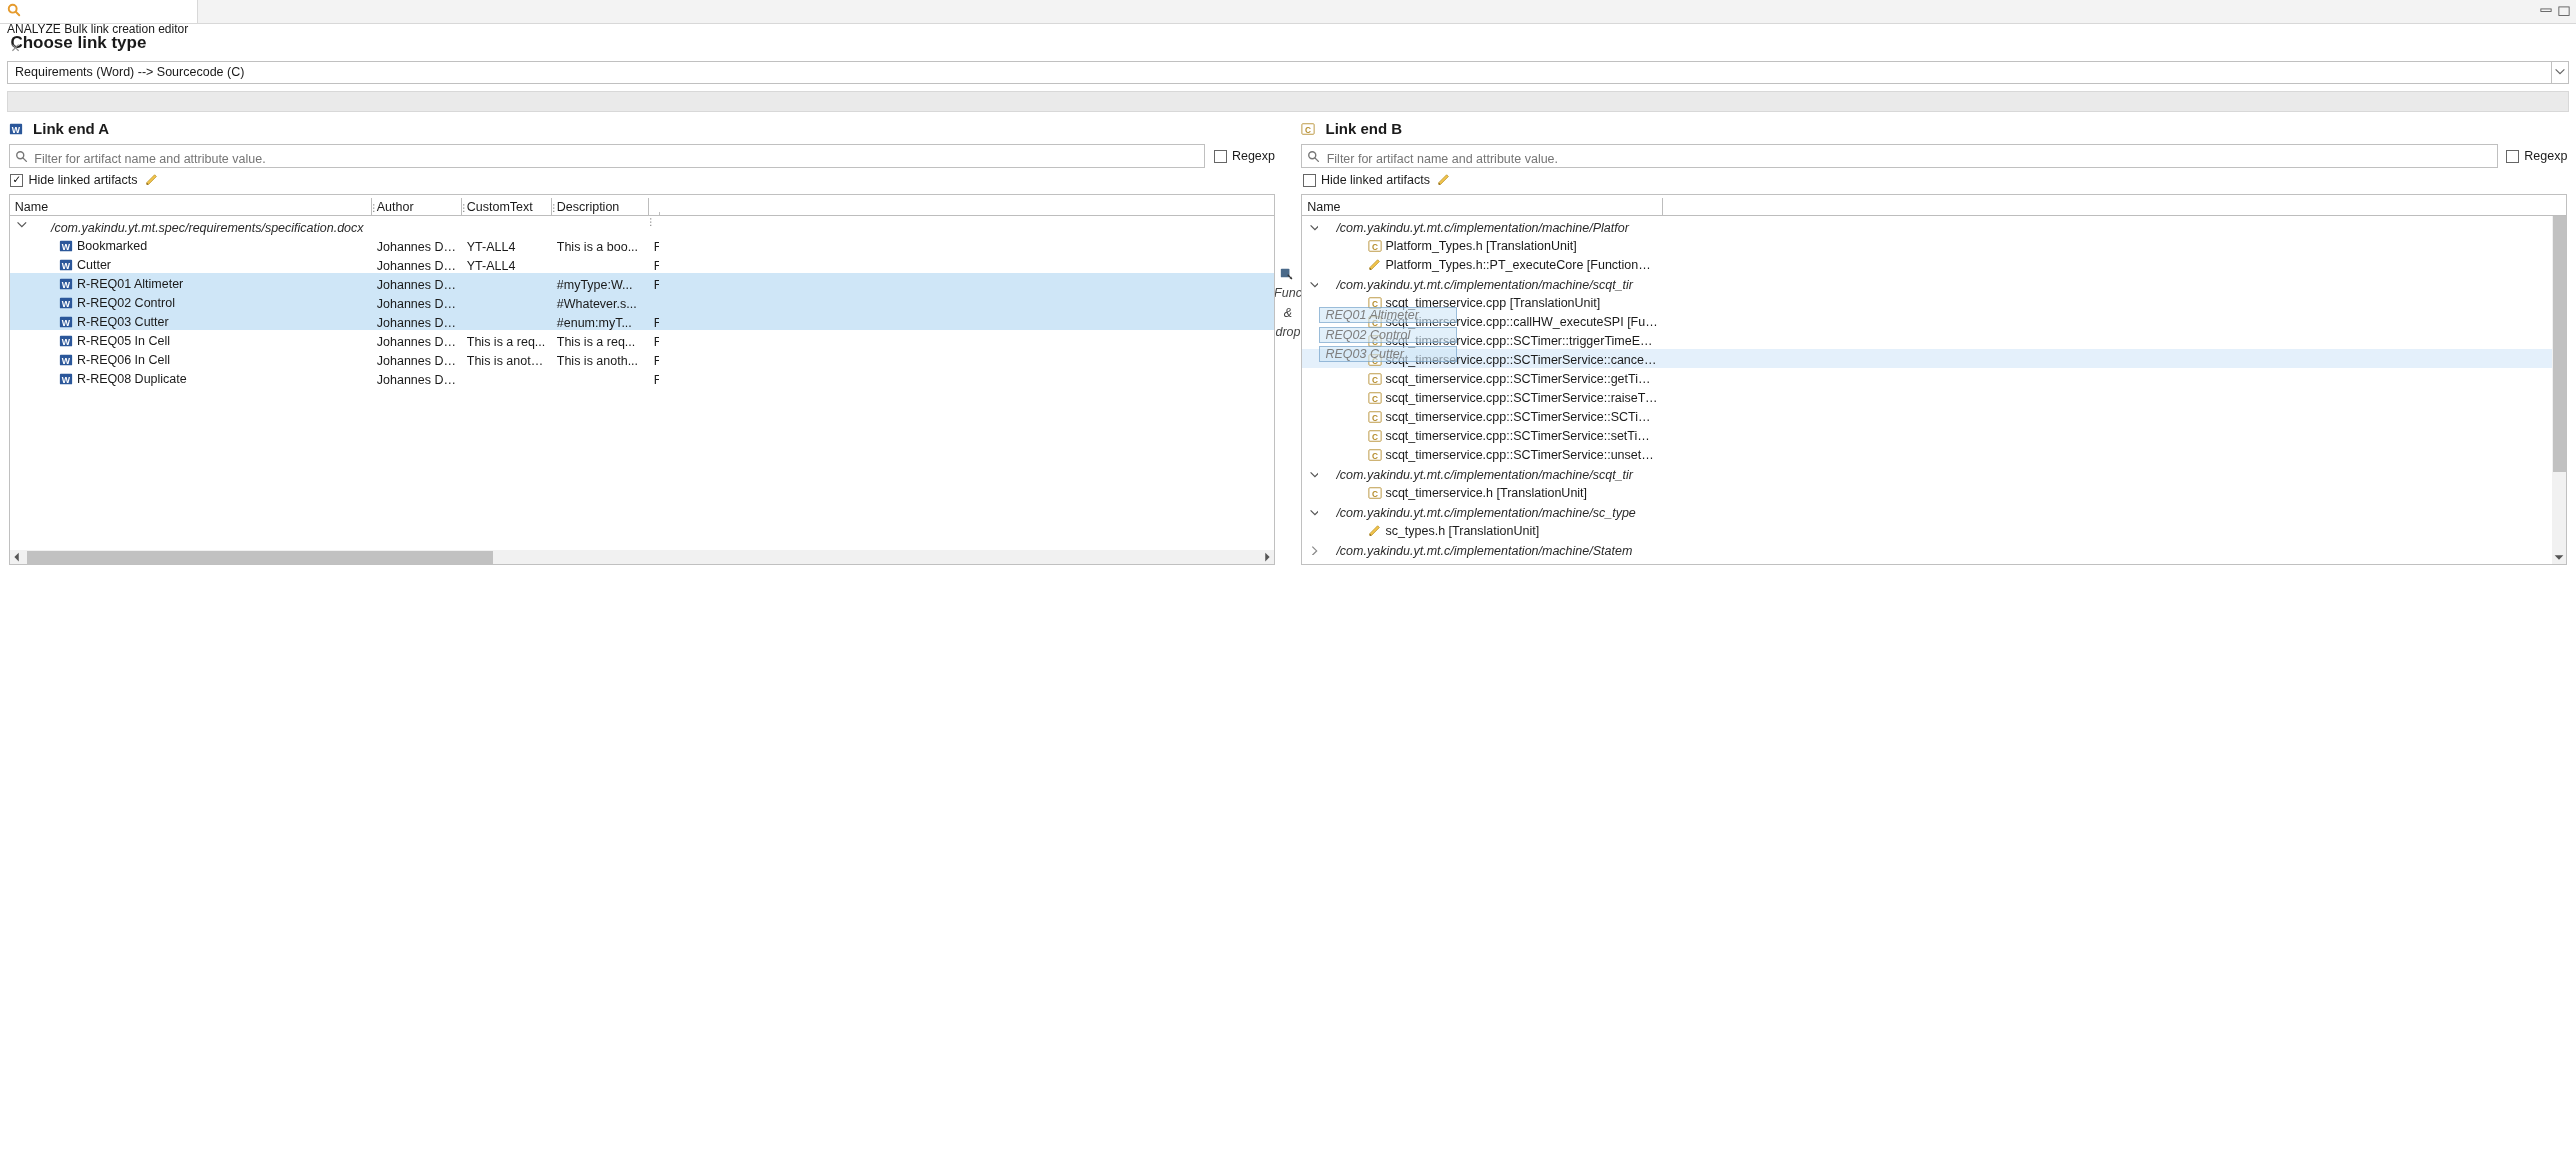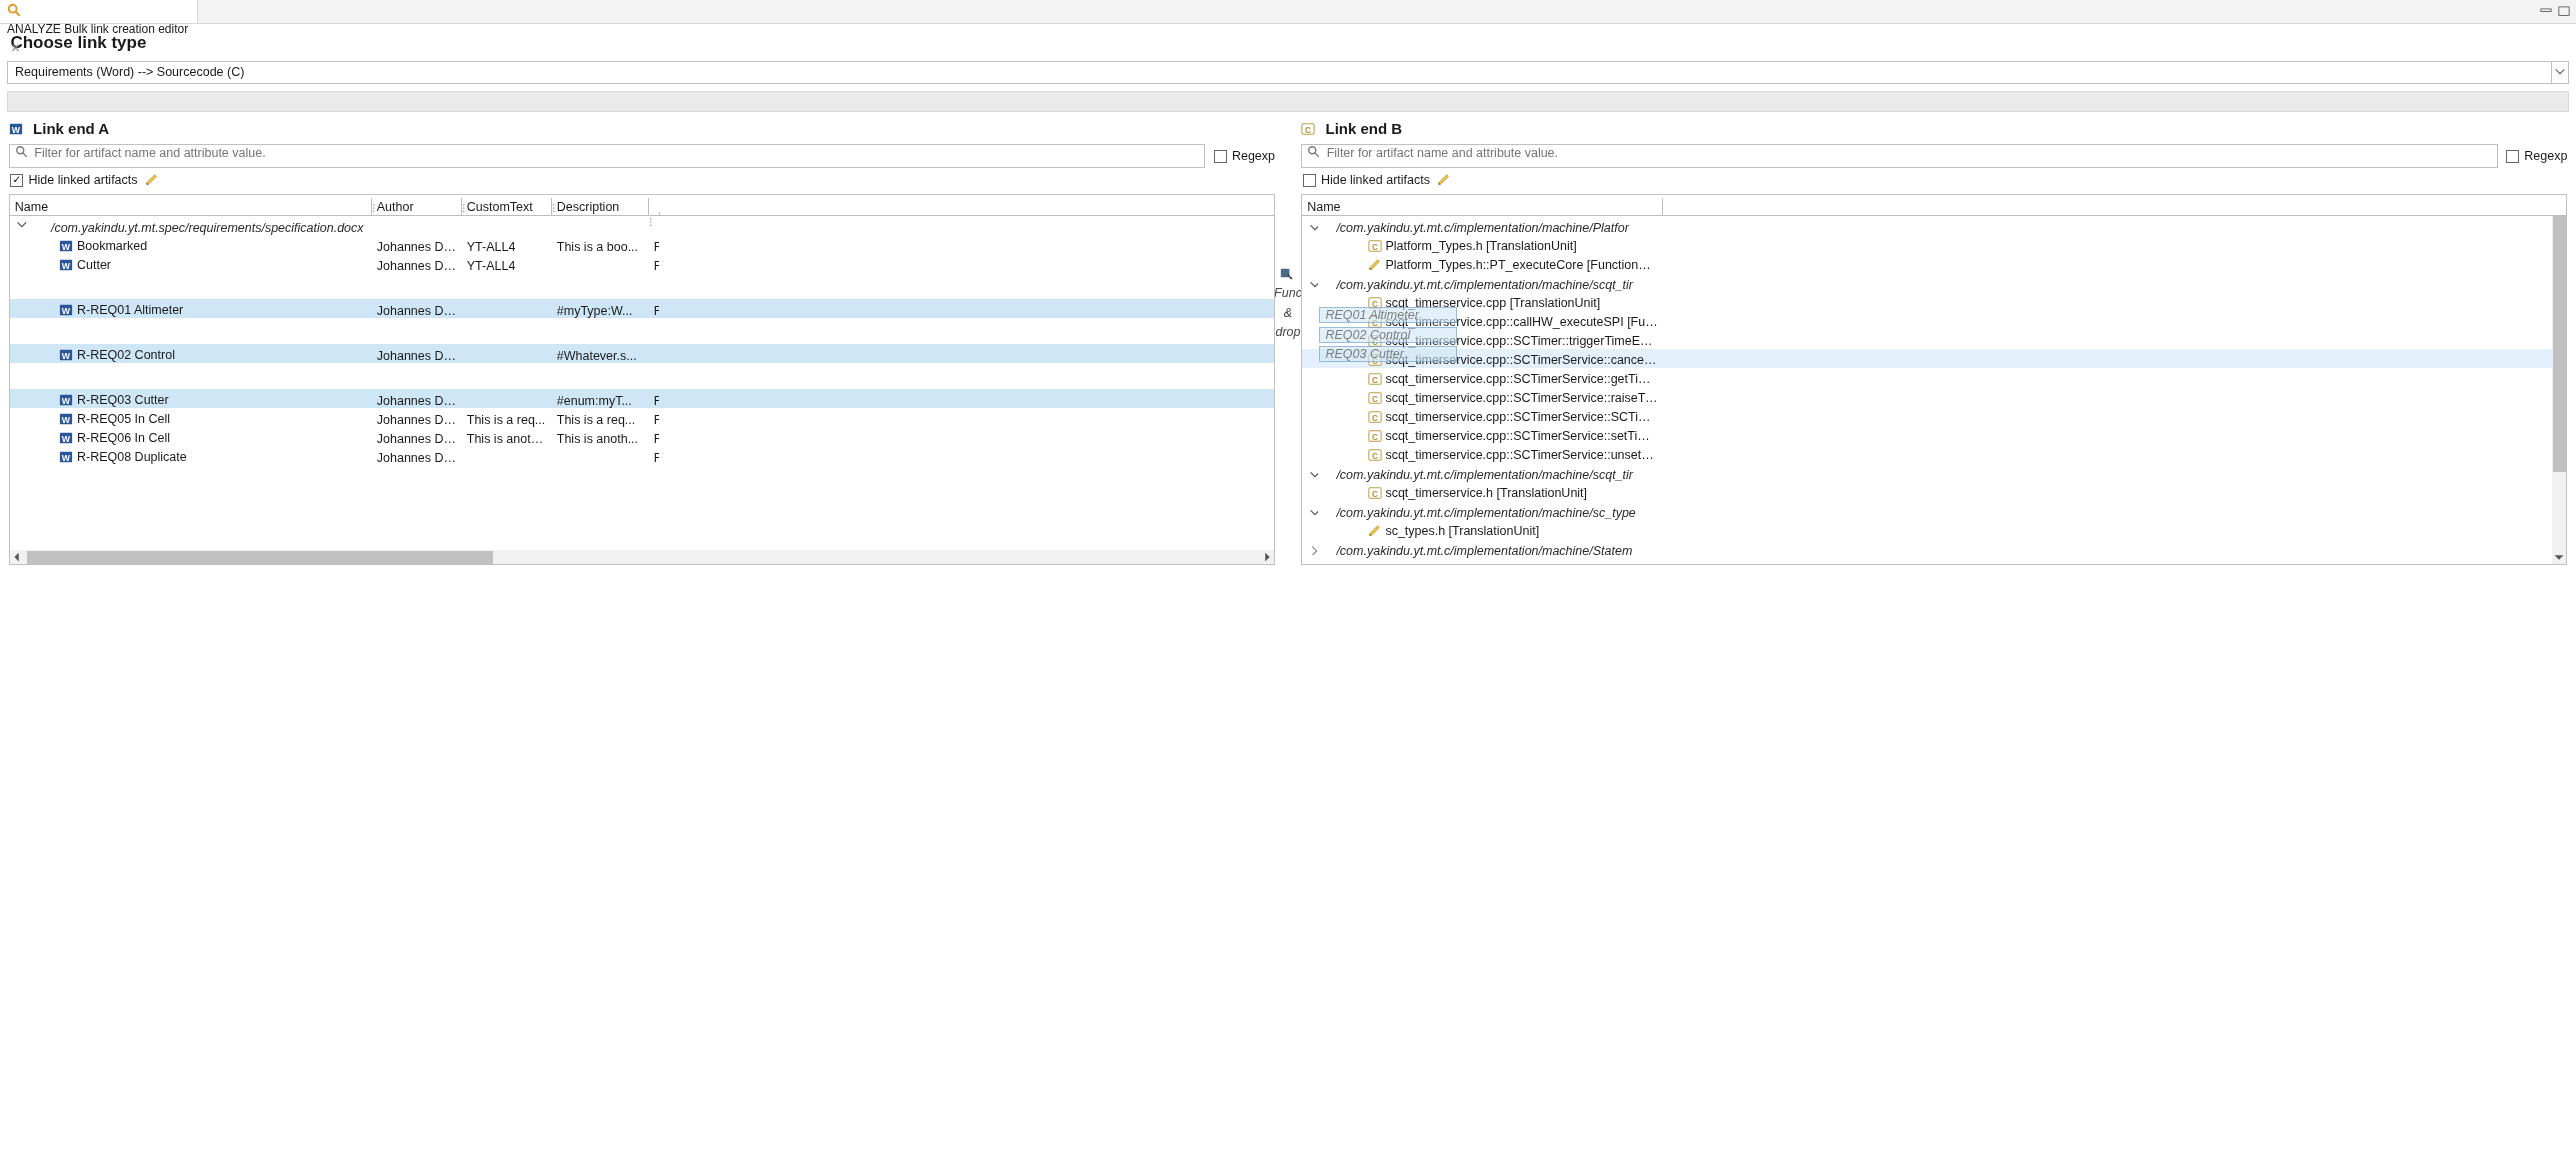--- a/index.html
+++ b/index.html
@@ -105,21 +105,21 @@
   }
 
   .filter-row {
     display:flex; align-items:center; gap:8.6px;
     margin-bottom: 5.2px;
   }
   .filter-box {
     flex:1;
     border:0.9px solid var(--border);
     height:24px;
-    display:flex; align-items:flex-start;
+    display:flex; align-items:flex-end;
     padding: 0 5.2px; gap:3.5px;
     background:#fff;
   }
   .filter-box input {
     border:none; outline:none; width:100%;
     font-family:var(--font); font-size:12.5px;
     color:#6b6b6b;
   }
   .chk {
     display:flex; align-items:center; gap:5.2px;
@@ -171,21 +171,21 @@
     padding: 1.7px 5.2px;
     border-right:0.9px solid var(--col-header-border);
     position:relative;
     display:flex; align-items:center;
   }
   .th .dots {
     position:absolute; left:-2.6px; top:3.5px;
     font-size:9.5px; color:#7a7a7a; letter-spacing:-0.9px;
   }
   .td { padding: 0.9px 5.2px; overflow:hidden; text-overflow:ellipsis; }
-  .trow.sel { background: var(--sel); margin-top: 26px; }
+  .trow.sel { background: var(--sel); }
   .trow.hov { background: var(--hover); }
   .italic { font-style: italic; color:#2a2a2a; }
   .expander {
     width: 12px; display:inline-flex; align-items:center; justify-content:center;
     color:#555; margin-right:1.7px; flex:none;
   }
   .expander svg { display:block; }
   .indent { display:inline-block; }
   .row-icon { width:14px; height:14px; display:inline-flex; align-items:center; justify-content:center; margin-right:3.5px; vertical-align:-2.6px; flex:none; }
 

